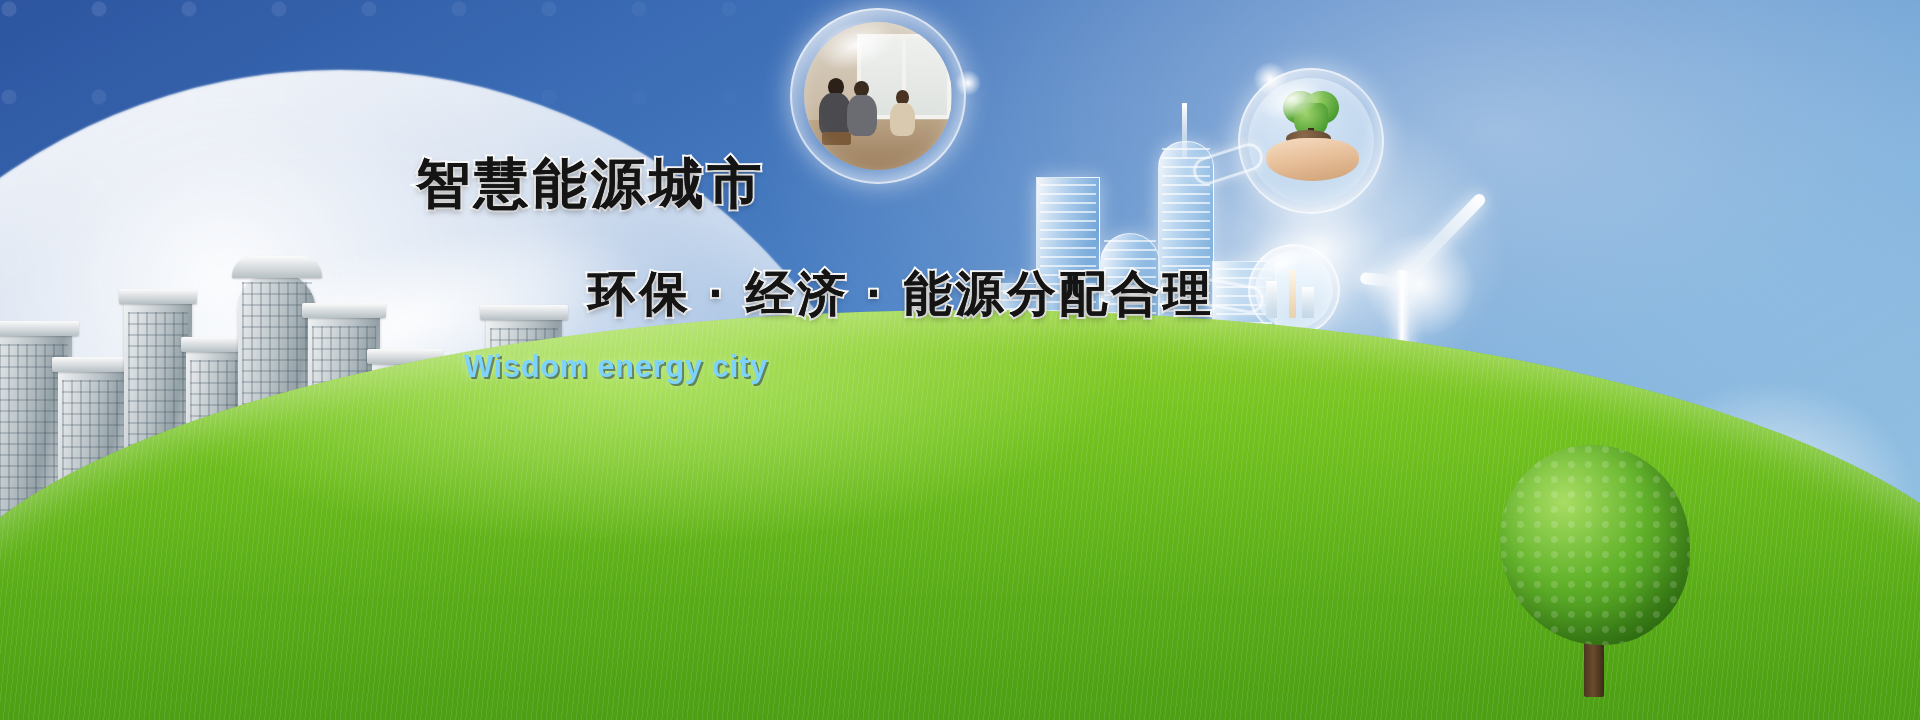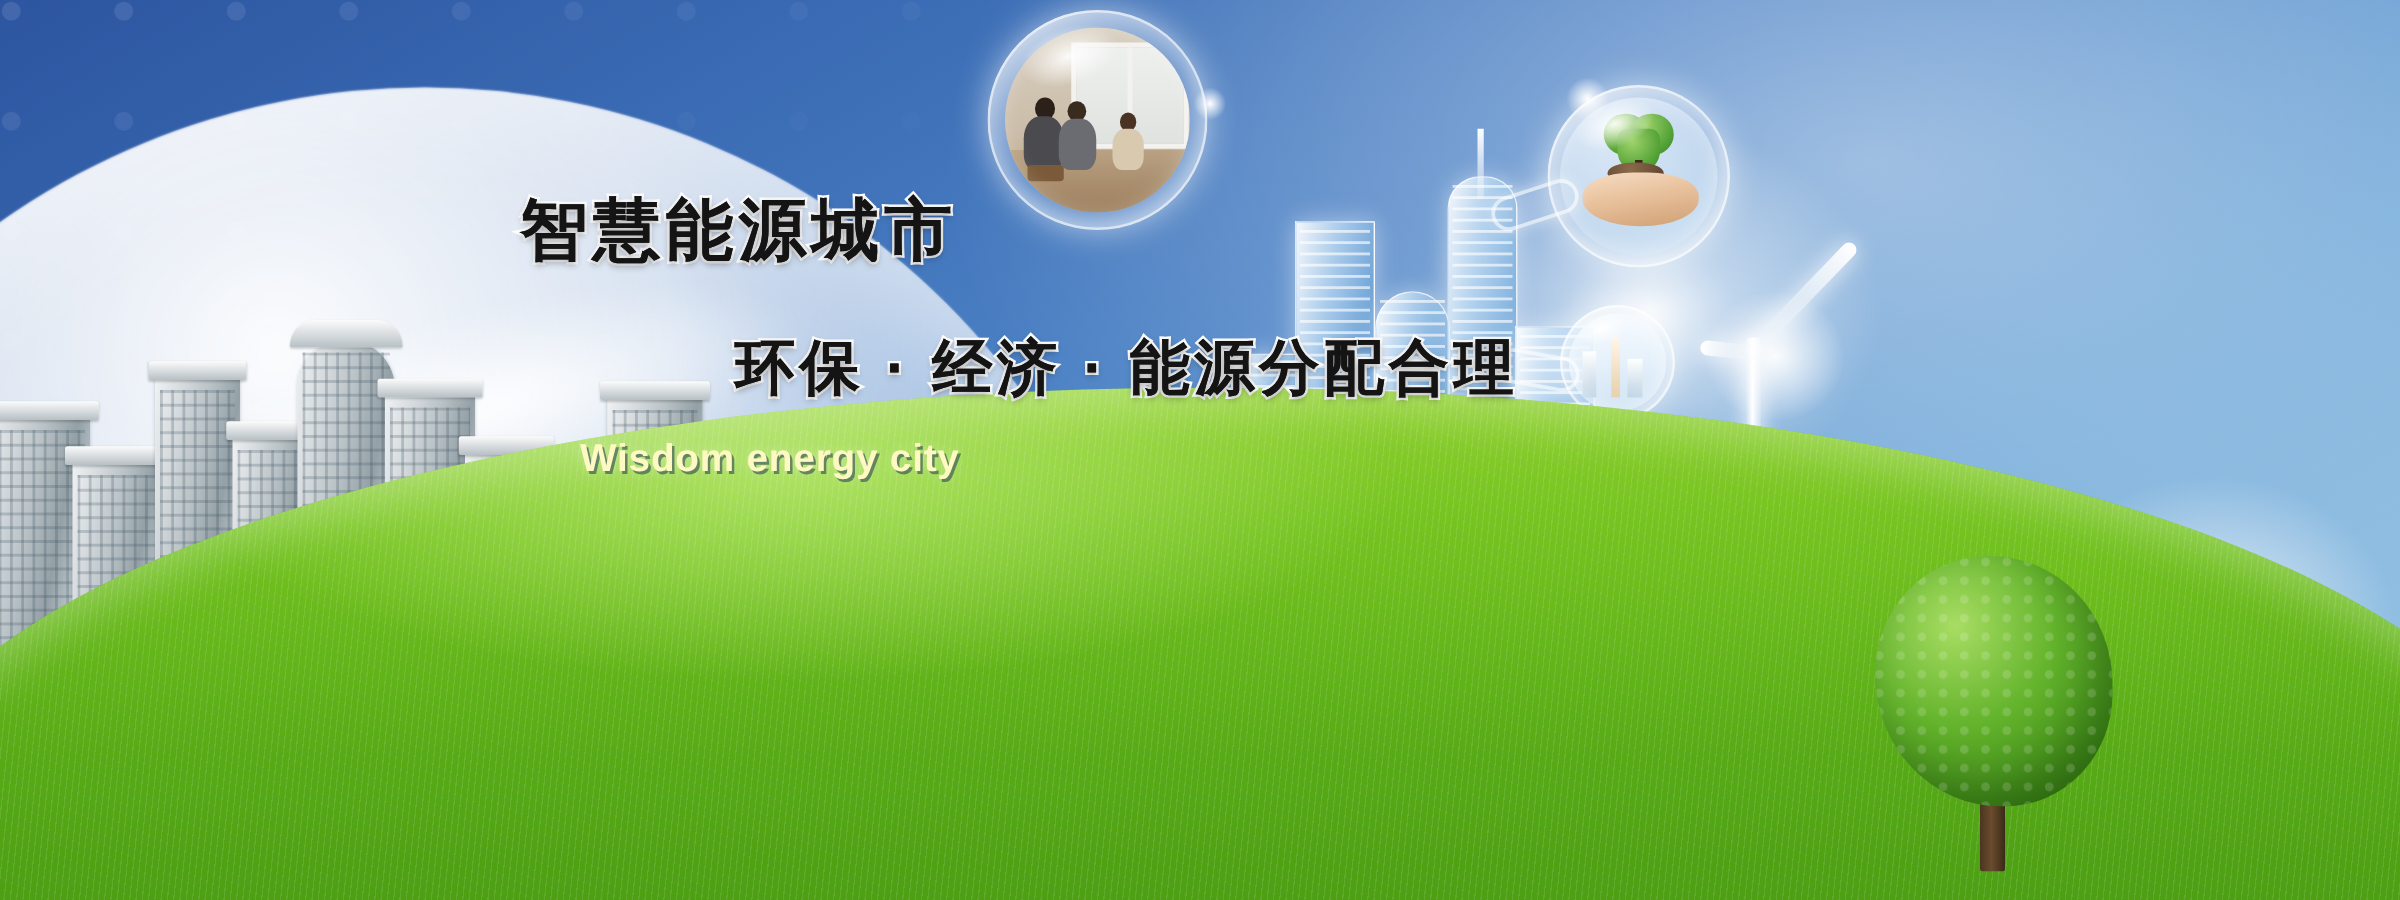--- a/index.html
+++ b/index.html
@@ -146,21 +146,21 @@
   .copy{position:absolute;left:12px;top:0;width:1872px;height:720px;padding-left:23px;}
   .cn{
     position:absolute;font-weight:700;letter-spacing:.08em;color:#1b1b1b;
     -webkit-text-stroke:4px #ffffff;paint-order:stroke fill;
     text-shadow:0 3px 6px rgba(0,0,0,.35);white-space:nowrap;
   }
   .cn-inner{position:absolute;font-weight:700;letter-spacing:.08em;color:#141414;
     -webkit-text-stroke:0;white-space:nowrap;text-shadow:none;}
   .cn-title{left:404px;top:148px;font-size:54px;}
   .cn-sub{left:576px;top:262px;font-size:48px;}
-  .en{position:absolute;color:#fef9c3;font-weight:700;white-space:nowrap;
+  .en{position:absolute;color:#7dd3fc;font-weight:700;white-space:nowrap;
     text-shadow:2px 2px 0 rgba(35,55,80,.55), 0 0 10px rgba(255,255,255,.35);}
   .en-1{left:452px;top:349px;font-size:31px;letter-spacing:.02em;}
   .en-2{left:452px;top:396px;font-size:30px;letter-spacing:.01em;}
 </style>
 </head>
 <body>
 
 <div class="stage">
 
   <div class="sky"></div>

